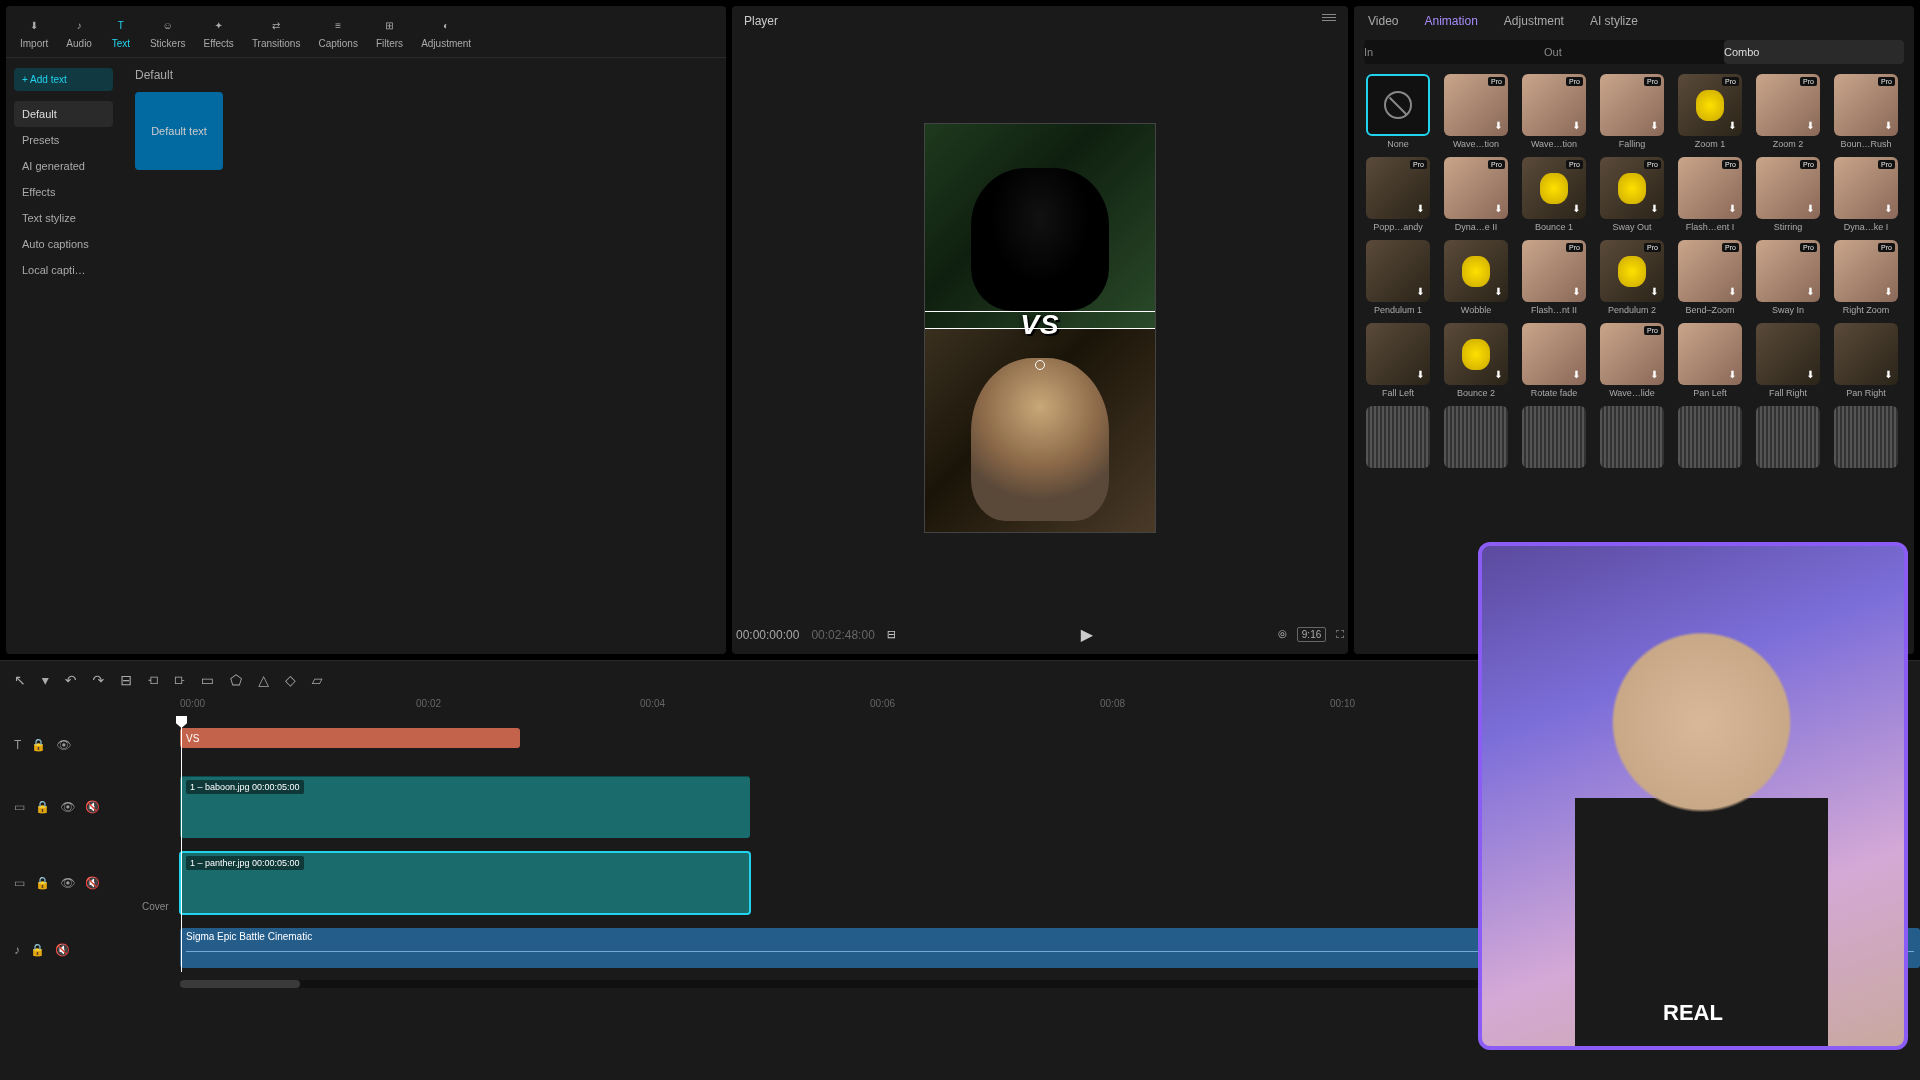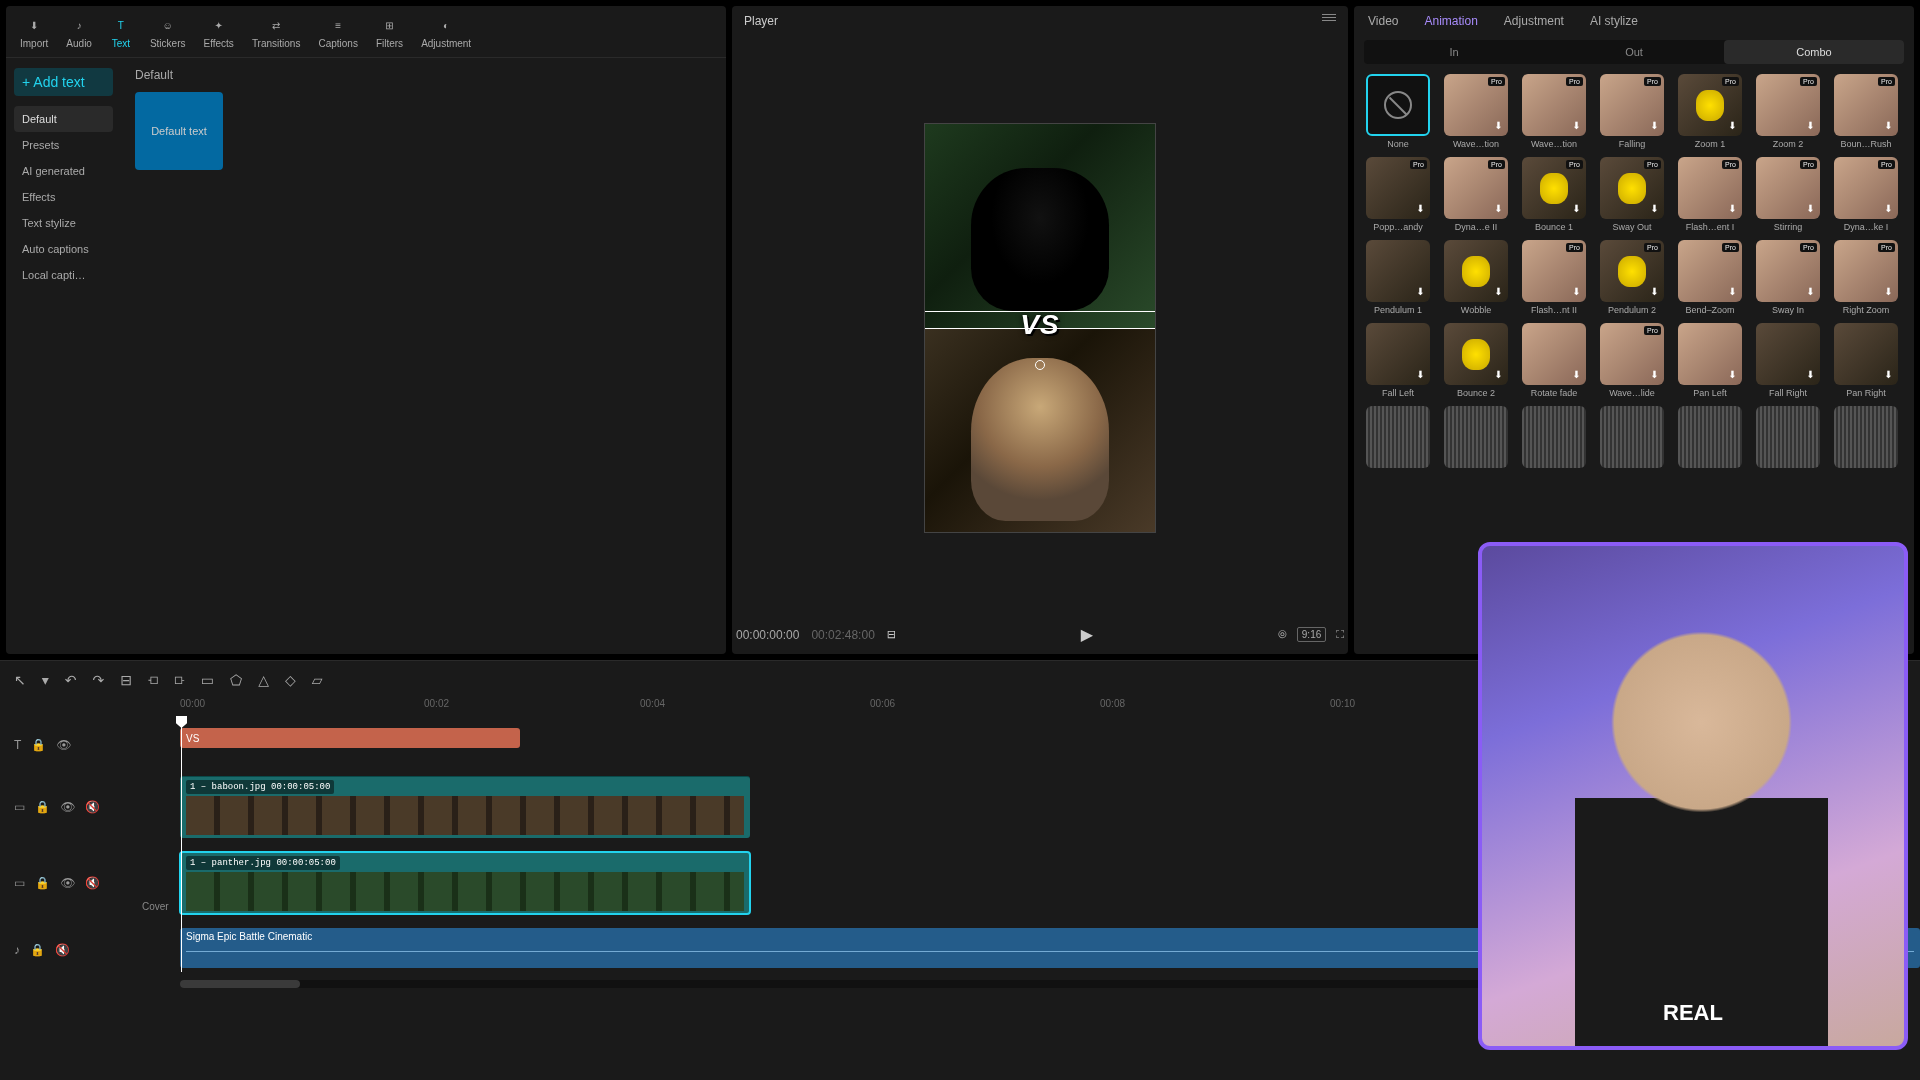--- a/index.html
+++ b/index.html
@@ -56,21 +56,21 @@
   background: #23a; background: #2a7; background: #137a9a;
   background: #0e7490;
   background: #0891b2;
   background: #1c8aa3;
   background: #15626d41;
   background: #164e6336;
   background: #113941;
   color: #22d3ee;
   padding: 6px 8px;
   border-radius: 4px;
-  font-size: 14px;
+  font-size: 10px;
   cursor: pointer;
   margin-bottom: 6px;
 }
 .side-cat {
   padding: 7px 8px;
   border-radius: 4px;
   cursor: pointer;
   color: #aaa;
   font-size: 11px;
 }
@@ -154,21 +154,21 @@
 .prop-tabs { display:flex; gap:26px; padding:8px 14px; font-size:12px; }
 .prop-tab { cursor:pointer; color:#aaa; }
 .prop-tab.active { color:#a78bfa; }
 .anim-subtabs {
   display:flex;
   margin: 4px 10px 10px;
   background:#111;
   border-radius:4px;
   font-size:11px;
 }
-.anim-sub { flex:1; text-align:center; padding:6px 0; cursor:pointer; color:#888; }
+.anim-sub { flex:1; padding:6px 0; cursor:pointer; color:#888; }
 .anim-sub.active { background:#2a2a2a; color:#ddd; border-radius:4px; }
 .anim-grid {
   padding: 0 10px;
   display:grid;
   grid-template-columns: repeat(7, 1fr);
   gap: 8px 6px;
   overflow:auto;
 }
 .anim-item { display:flex; flex-direction:column; align-items:center; gap:3px; width:68px; }
 .anim-thumb {
@@ -205,22 +205,21 @@
 .track-content { flex:1; position:relative; height:100%; }
 .clip {
   position:absolute; top:0; bottom:0; border-radius:3px;
   display:flex; align-items:flex-start; padding:3px 6px;
   font-size:10px; color:#fff;
 }
 .clip-text { background:#c4634b; height:20px; align-items:center; }
 .clip-media {
   background:#1a6b6b;
   border-top: 1px solid #0a4a4a;
-  flex-direction:column;
-  font-family:Liberation Mono, monospace;
+  flex-direction:row;
 }
 .clip-media.selected { outline:2px solid #22d3ee; outline-offset:-1px; }
 .clip-media .lbl { background:#0f3838; padding:2px 4px; border-radius:2px; font-size:9px; }
 .clip-media .thumbs { flex:1; width:100%; background:repeating-linear-gradient(90deg,#2a4a2a 0,#2a4a2a 28px,#1a3018 28px,#1a3018 34px); margin-top:2px; }
 .clip-media.baboon .thumbs { background:repeating-linear-gradient(90deg,#4a3a28 0,#4a3a28 28px,#2a2018 28px,#2a2018 34px); }
 .clip-audio { background:#245c8a; flex-direction:column; height:40px; }
 .clip-audio .wave { flex:1; width:100%; background:repeating-linear-gradient(180deg,transparent 0,transparent 40%,#88bfe8 40%,#88bfe8 42%,transparent 42%,transparent 55%,#6aa8d8 55%,#6aa8d8 58%,transparent 58%); opacity:.8; }
 .cover-lbl { position:absolute; left:-38px; top:32px; font-size:10px; color:#888;margin-top:17px; }
 .webcam-overlay {
   position: fixed;
@@ -579,21 +578,21 @@
     <span class="tbtn">⟤</span>
     <span class="tbtn">⟥</span>
     <span class="tbtn">▭</span>
     <span class="tbtn">⬠</span>
     <span class="tbtn">△</span>
     <span class="tbtn">◇</span>
     <span class="tbtn">▱</span>
   </div>
   <div class="ruler" id="ruler">
       <span class="ruler-tick" style="left: 0px;">00:00</span>
-      <span class="ruler-tick" style="left: 244px;">00:02</span>
+      <span class="ruler-tick" style="left: 236px;">00:02</span>
       <span class="ruler-tick" style="left: 460px;">00:04</span>
       <span class="ruler-tick" style="left: 690px;">00:06</span>
       <span class="ruler-tick" style="left: 920px;">00:08</span>
       <span class="ruler-tick" style="left: 1150px;">00:10</span>
     </div>
   <div class="tracks" id="tracks">
     <div class="playhead-line" style="left:181px">
         <div class="playhead-head"></div>
       </div>
 

